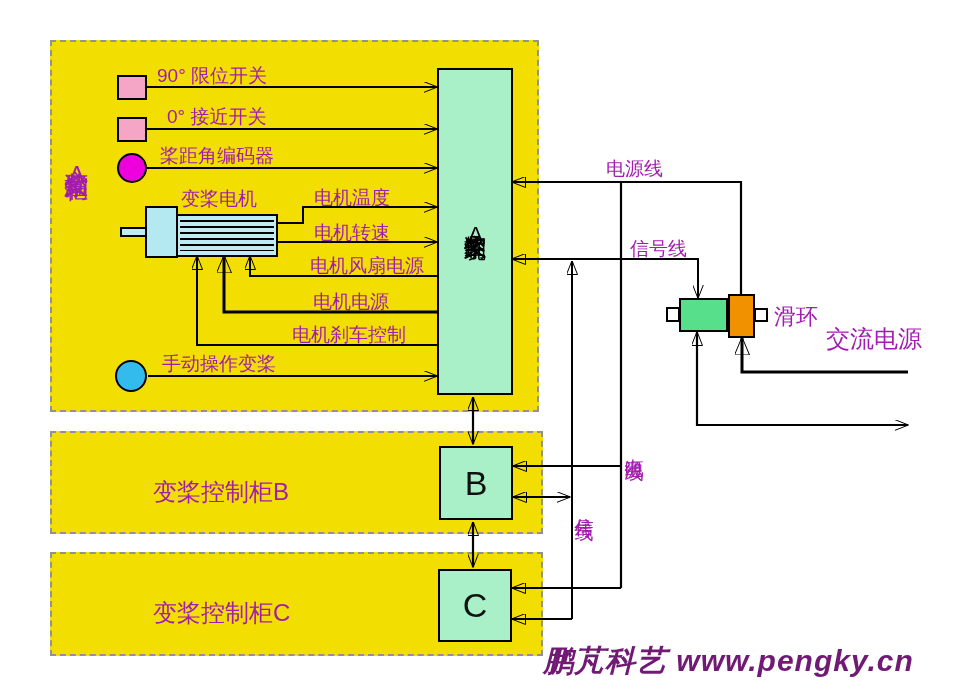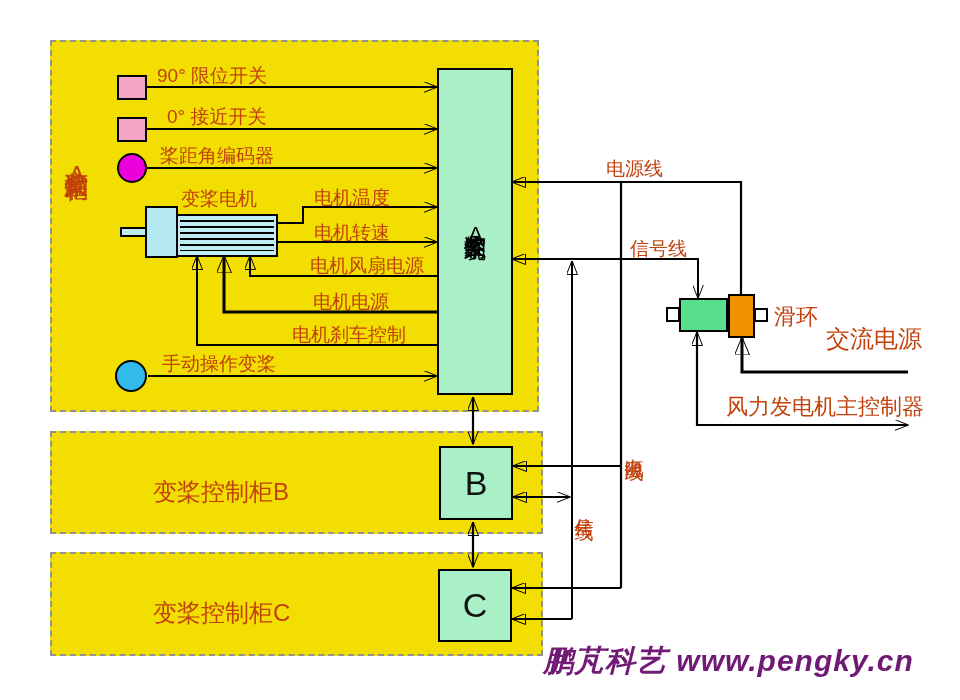--- a/index.html
+++ b/index.html
@@ -7,21 +7,21 @@
     position:relative; width:960px; height:700px; overflow:hidden;
     background:#ffffff; font-family:"Liberation Sans","DejaVu Sans",sans-serif;
     color:#000;
   }
   
   .cabinet {
     position:absolute; background:#F2DE00; border:2px dashed #929292;
     box-sizing:border-box;
   }
   
-  .lbl { position:absolute; font-size:19px; line-height:1.05; white-space:nowrap; color:#c2410c; }
+  .lbl { position:absolute; font-size:19px; line-height:1.05; white-space:nowrap; color:#a21caf; }
   .lbl-md { font-size:22px;text-align:right; }
   .lbl-lg { font-size:24px; }
   .vtext { writing-mode:vertical-lr; text-orientation:upright; letter-spacing:2px; }
   
   .greenbox {
     position:absolute; background:#A9EFC7; border:2.5px solid #000; box-sizing:border-box;
     display:flex; align-items:center; justify-content:center;
   }
   .unit-letter { font-size:34px; color:#111; }
   .sys-a-text { font-size:22px; letter-spacing:1px; }
@@ -97,21 +97,20 @@
 
   <div class="lbl vtext" style="left:624px; top:443px; font-size:19px;">电源线</div>
   <div class="lbl vtext" style="left:574px; top:503px; font-size:19px;">信号线</div>
 
   <div class="slip-stub" style="left:666px; top:307px; width:14px; height:15px;"></div>
   <div class="slip-stub" style="left:754px; top:308px; width:14px; height:14px;"></div>
   <div class="slip-green"></div>
   <div class="slip-orange"></div>
   <div class="lbl lbl-md" style="left:774px; top:305px;">滑环</div>
   <div class="lbl lbl-md" style="left:826px; top:326px; font-size:24px;">交流电源</div>
-  <div class="lbl lbl-md" style="left:726px; top:395px;">风力发电机主控制器</div>
 
   <svg class="wires" width="960" height="700" viewBox="0 0 960 700">
     <defs>
       <marker id="ah" viewBox="0 0 14 11" refX="13.5" refY="5.5" markerWidth="14" markerHeight="11" orient="auto-start-reverse" markerUnits="userSpaceOnUse">
         <path d="M0,0 L14,5.5 L0,11 Z" fill="#000" stroke="none"></path>
       </marker>
       <marker id="ahb" viewBox="0 0 18 15" refX="17" refY="7.5" markerWidth="18" markerHeight="15" orient="auto-start-reverse" markerUnits="userSpaceOnUse">
         <path d="M0,0 L18,7.5 L0,15 Z" fill="#000" stroke="none"></path>
       </marker>
     </defs>

